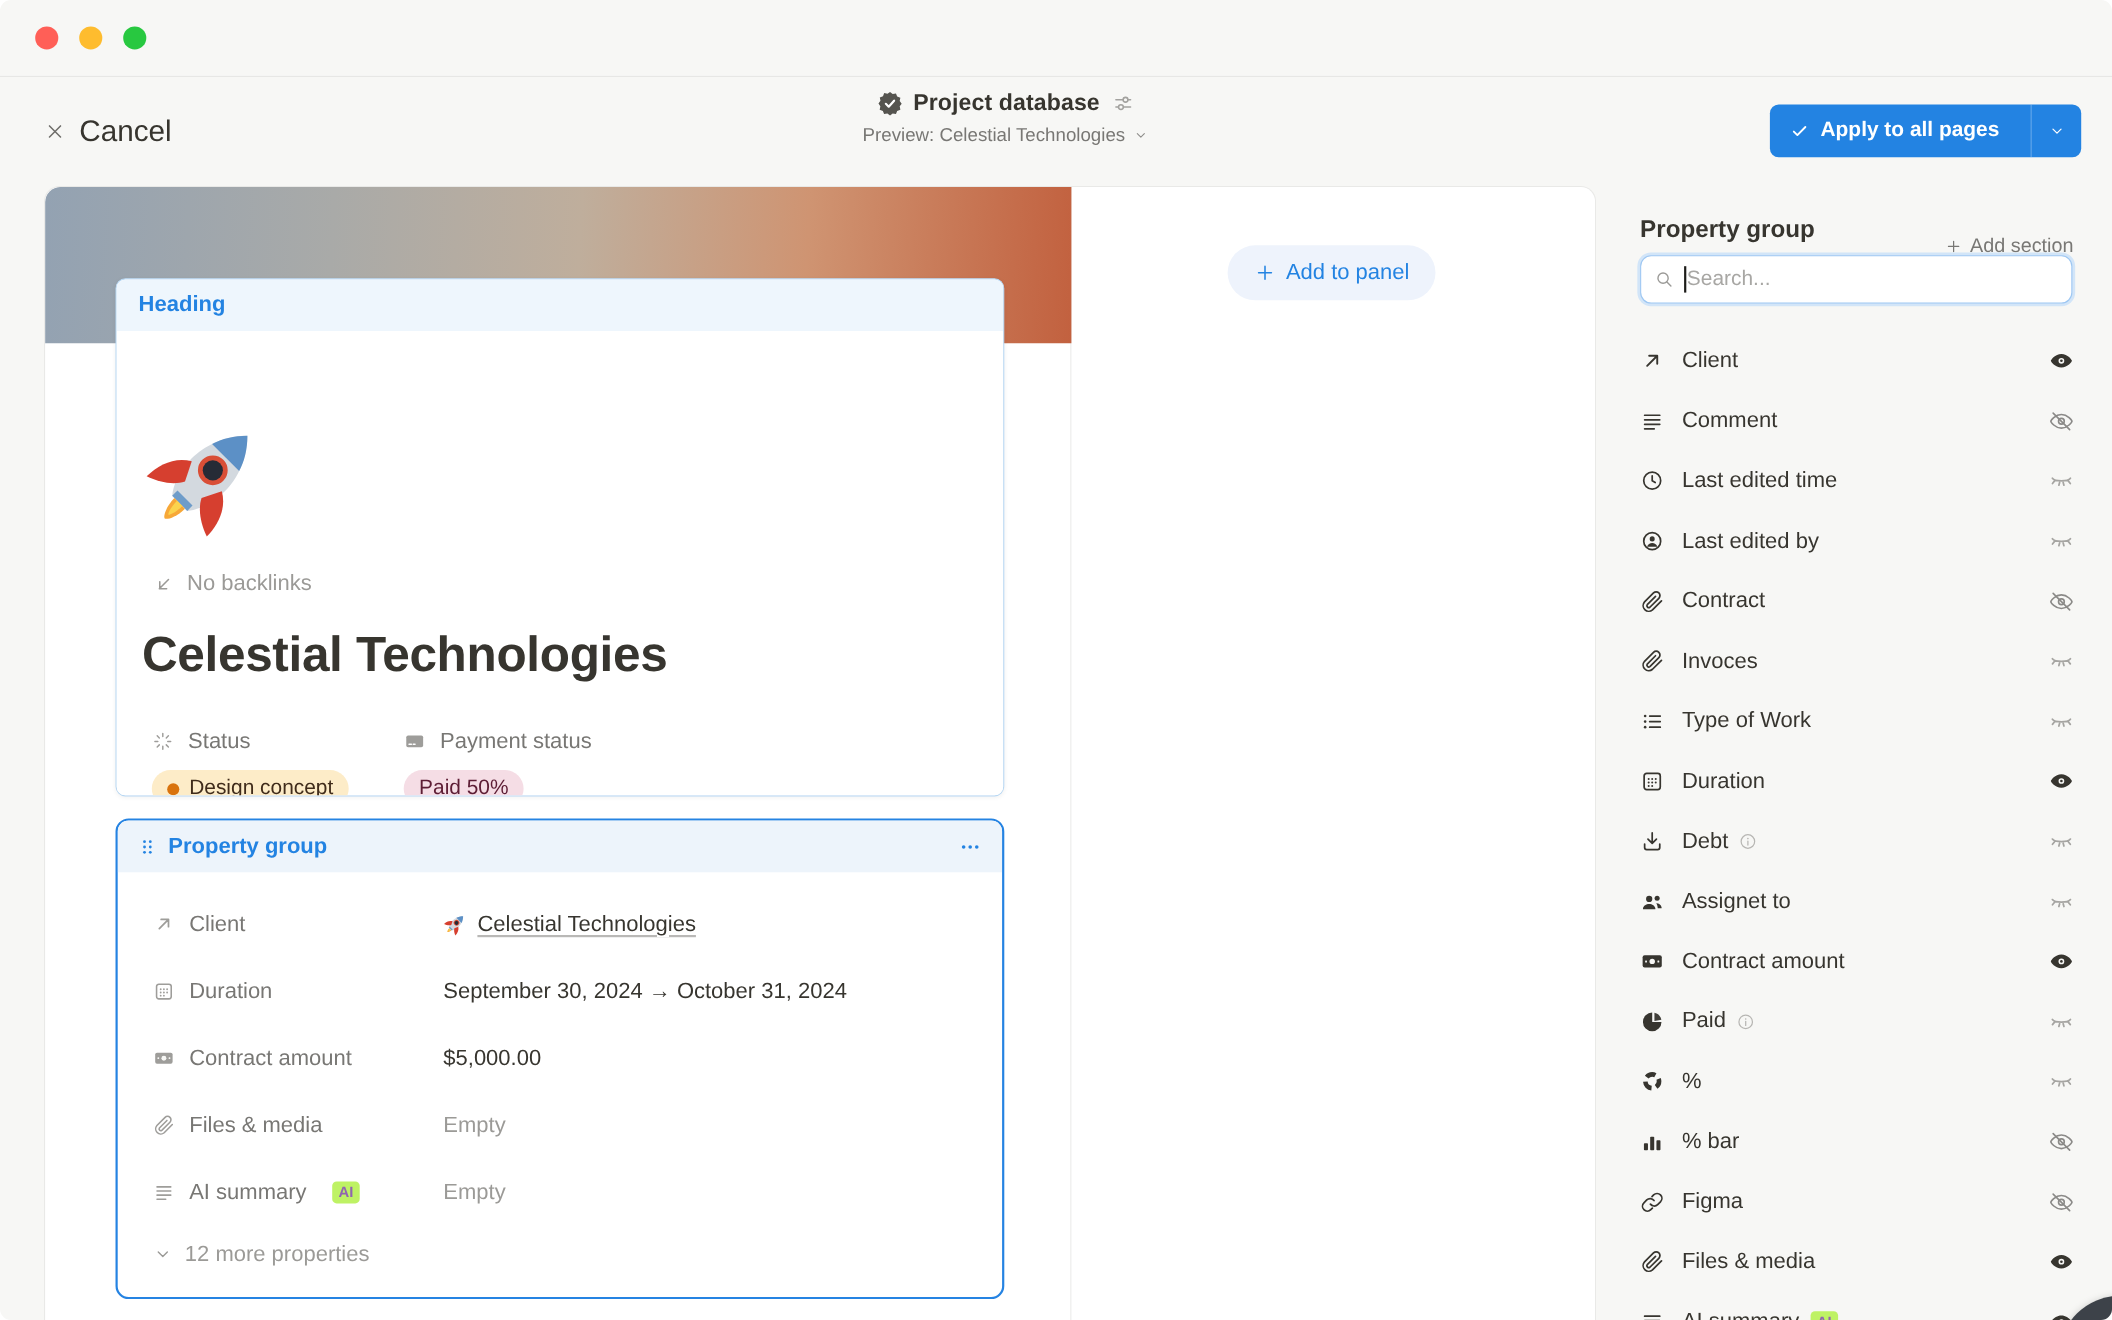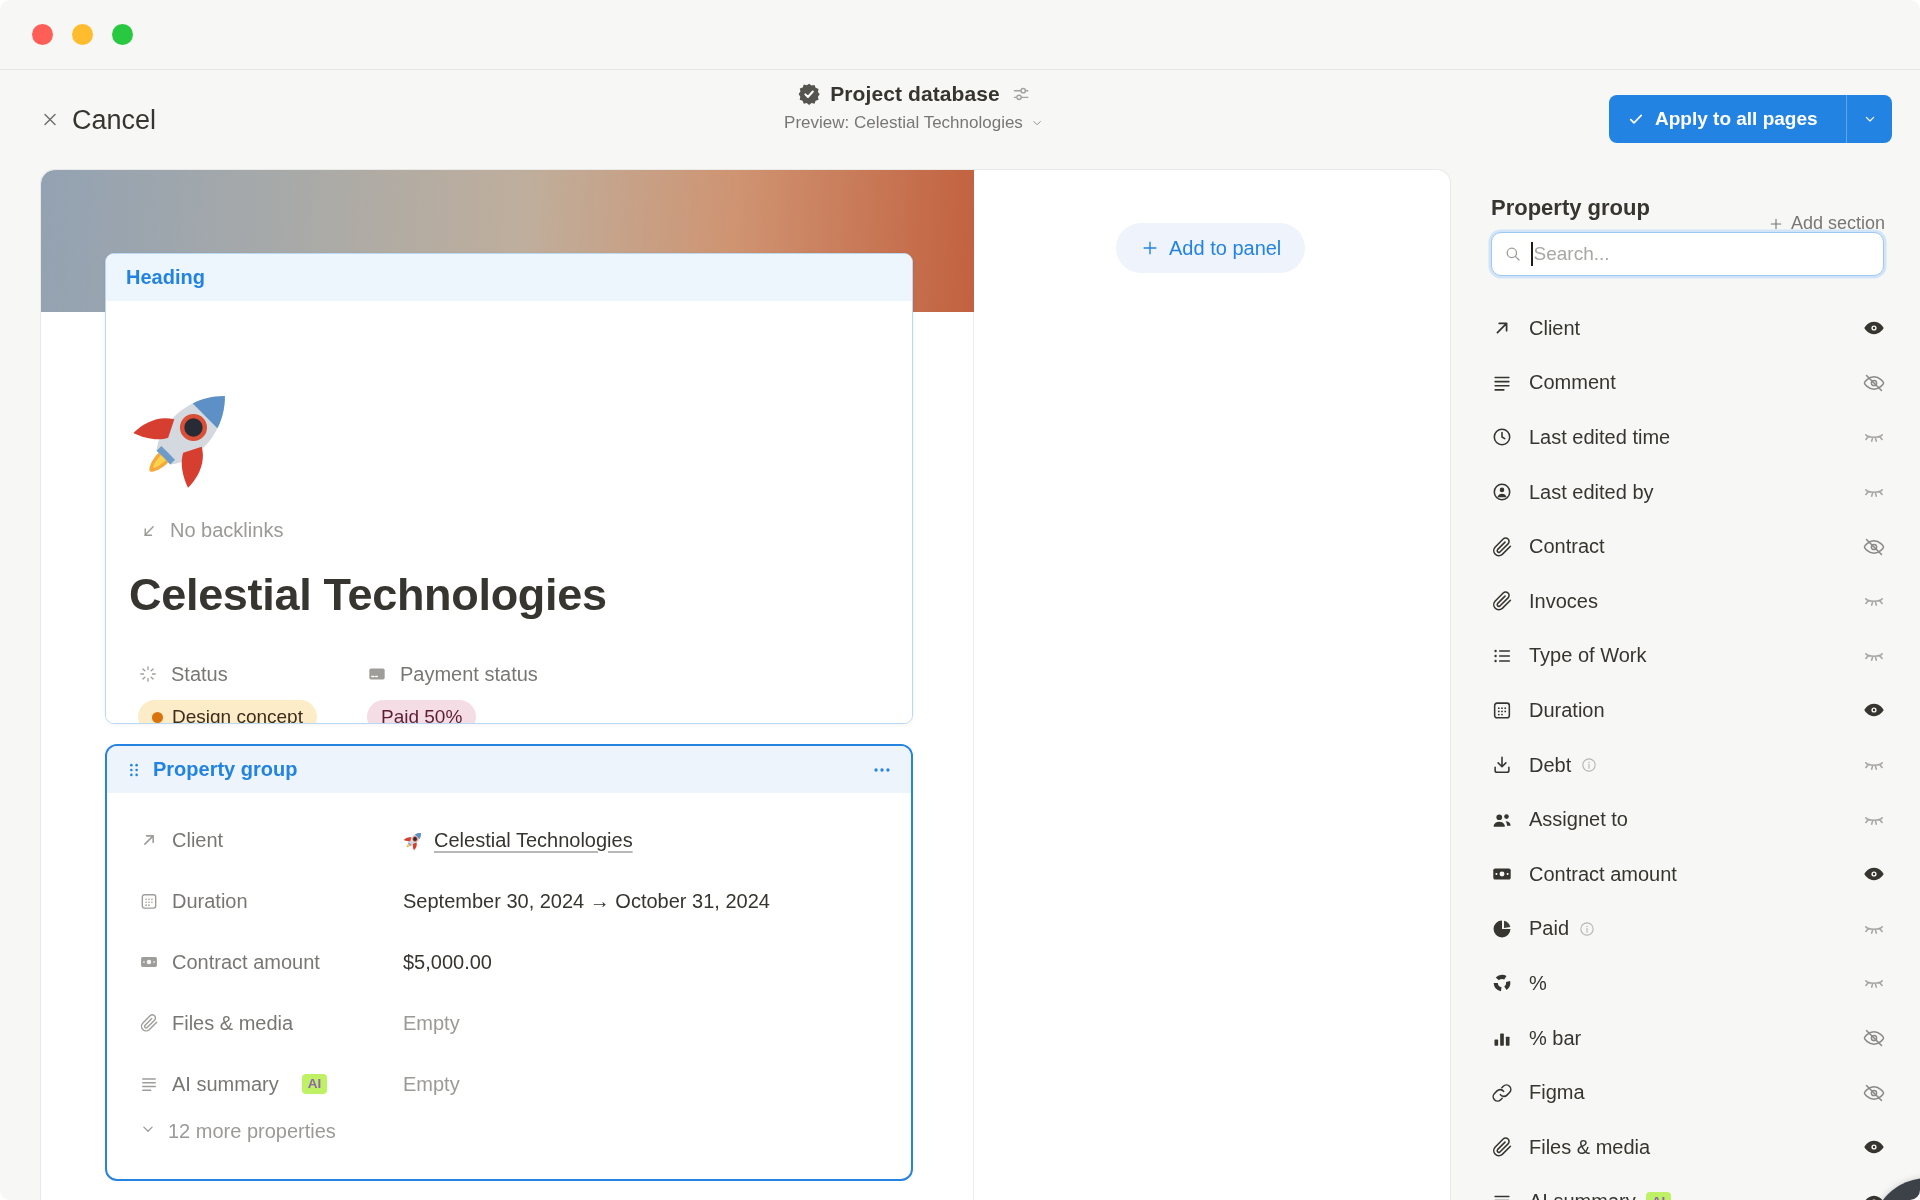--- a/index.html
+++ b/index.html
@@ -77,21 +77,21 @@
   .group-rows{padding:22px 32px 0 32px;}
   .prow{display:flex; align-items:center; height:50px; margin-bottom:11px;}
   .prow-label{width:264px; display:flex; align-items:center; gap:13px; font-size:20px; color:var(--muted);}
   .prow-label .ic{color:#9e9d9a;}
   .prow-value{display:flex; align-items:center; gap:9px; font-size:20px; color:var(--text);}
   .prow-value.empty{color:var(--faint);}
   .prow-value.link .val-text{text-decoration:underline; text-decoration-color:rgba(55,53,47,.35);
     text-underline-offset:4px; cursor:pointer;}
   .ai-badge{margin-left:10px; font-size:13.5px; font-weight:700; color:#9065b0; background:#bef264;
     border-radius:4px; padding:3px 6px; line-height:1;}
-  .collapse-row{display:flex; align-items:flex-start; gap:11px; color:var(--faint); font-size:20px;
+  .collapse-row{display:flex; align-items:center; gap:11px; color:var(--faint); font-size:20px;
     height:40px; cursor:pointer;}
 
   
   .add-panel{position:absolute; left:1075px; top:53px; height:50px; border-radius:26px; background:#eef3fc;
     display:flex; align-items:center; gap:9px; padding:0 24px; color:var(--accent); font-size:20px;
     font-weight:400; cursor:pointer;}
 
   
   .sidebar{position:absolute; left:1451px; top:70px; width:469px; height:1130px;}
   .sb-head{position:absolute; left:40px; top:111px; width:394px; display:flex; align-items:center;

